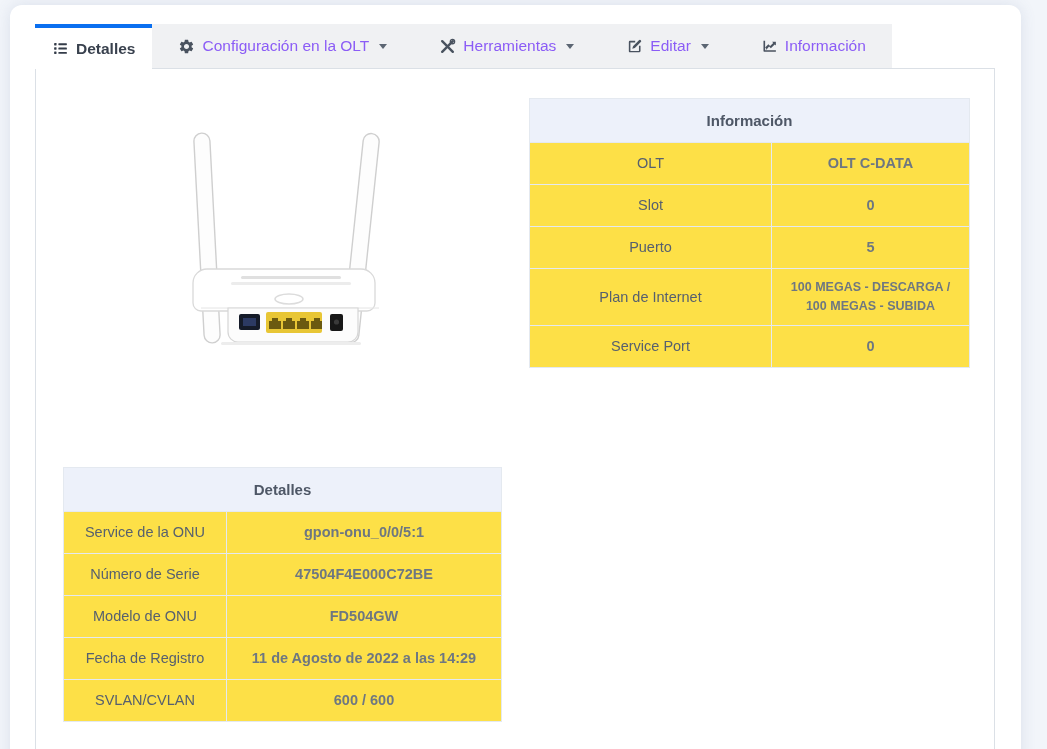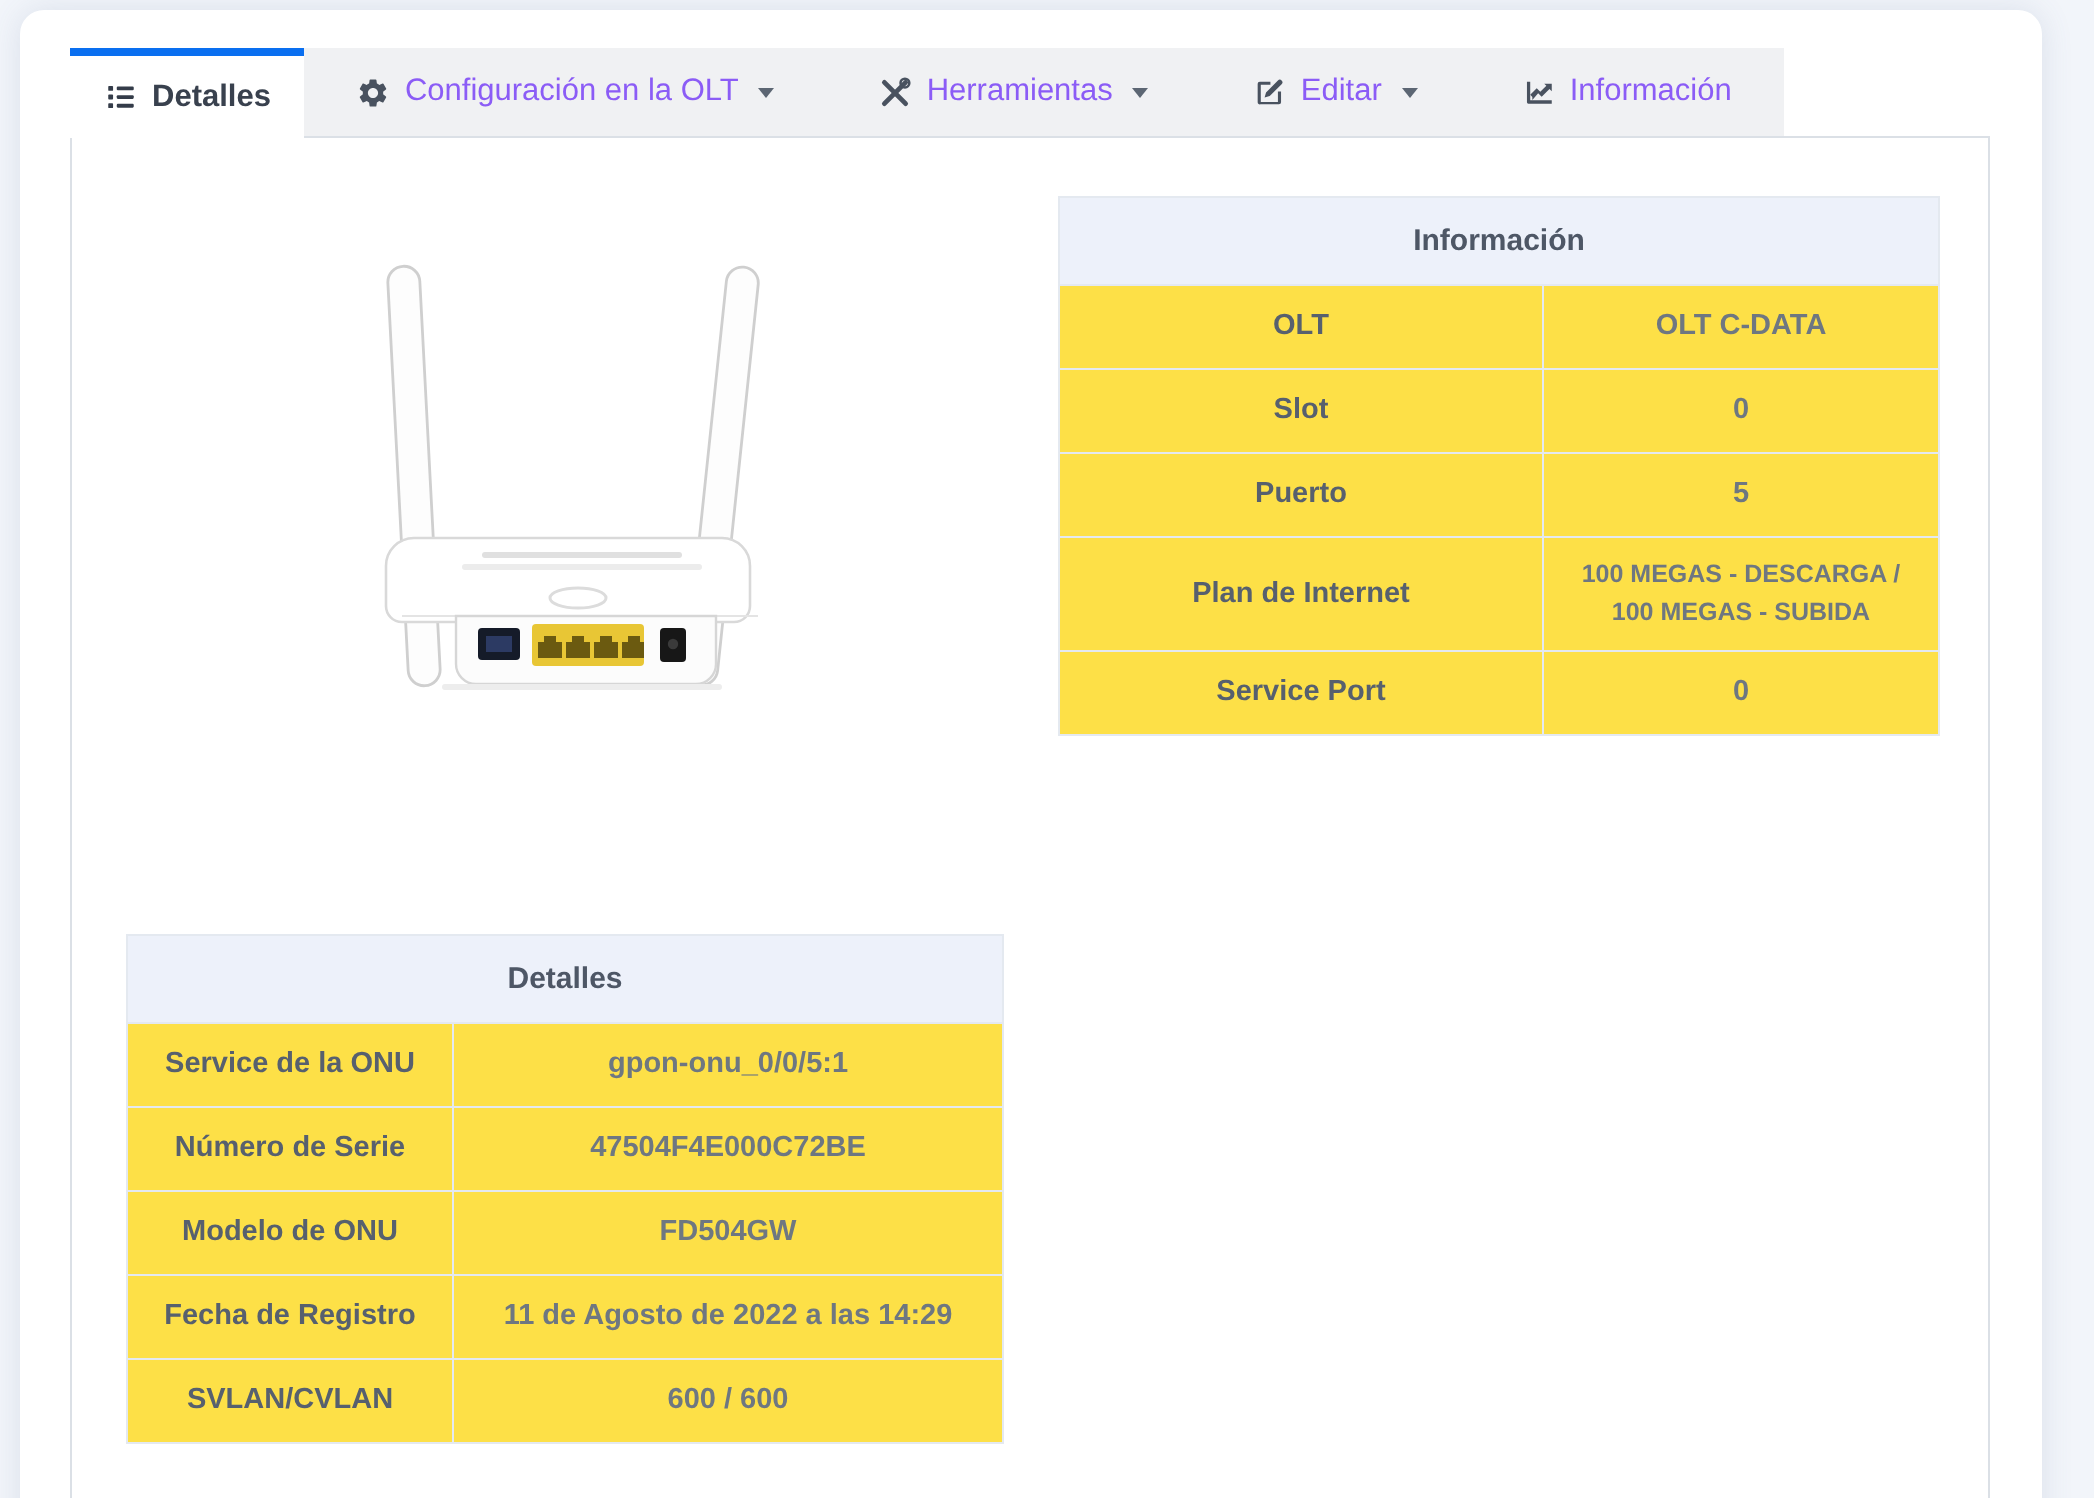--- a/index.html
+++ b/index.html
@@ -23,21 +23,21 @@
     border-right:4.5px solid transparent; border-top:5px solid #5c6673;
     margin-left:3px; }
   .pane { position:relative; border:1px solid #dbe0e6; background:#fff;
     width:960px; height:700px; z-index:1; }
   
   table { border-collapse:collapse; table-layout:fixed; background:#fde047; }
   th,td { border:1px solid #e4e9f0; text-align:center; vertical-align:middle;
     line-height:21px; overflow-wrap:break-word;font-weight:bold; }
   thead th { background:var(--thbg); color:#4e5766; font-size:15px;
     font-weight:bold; padding:11px 10px; }
-  tbody th { color:#57606e; font-size:14.5px; font-weight:bold; padding:10px 12px; }
+  tbody th { color:#57606e; font-size:14.5px; font-weight:normal; padding:10px 12px; }
   tbody td { color:#6e7781; font-size:14.5px; padding:10px 12px; }
   td.val-sm { font-size:12.5px; line-height:19px; padding:9px 10px; }
   .info-table { position:absolute; left:493px; top:29px; width:440px; }
   .details-table { position:absolute; left:27px; top:398px; width:438px; }
   .onu-figure { position:absolute; left:135px; top:54px; width:240px; height:235px; }
   :root { --accent:#0a6ff0; --thbg:#edf1fa; }
 </style>
 </head>
 <body>
 

